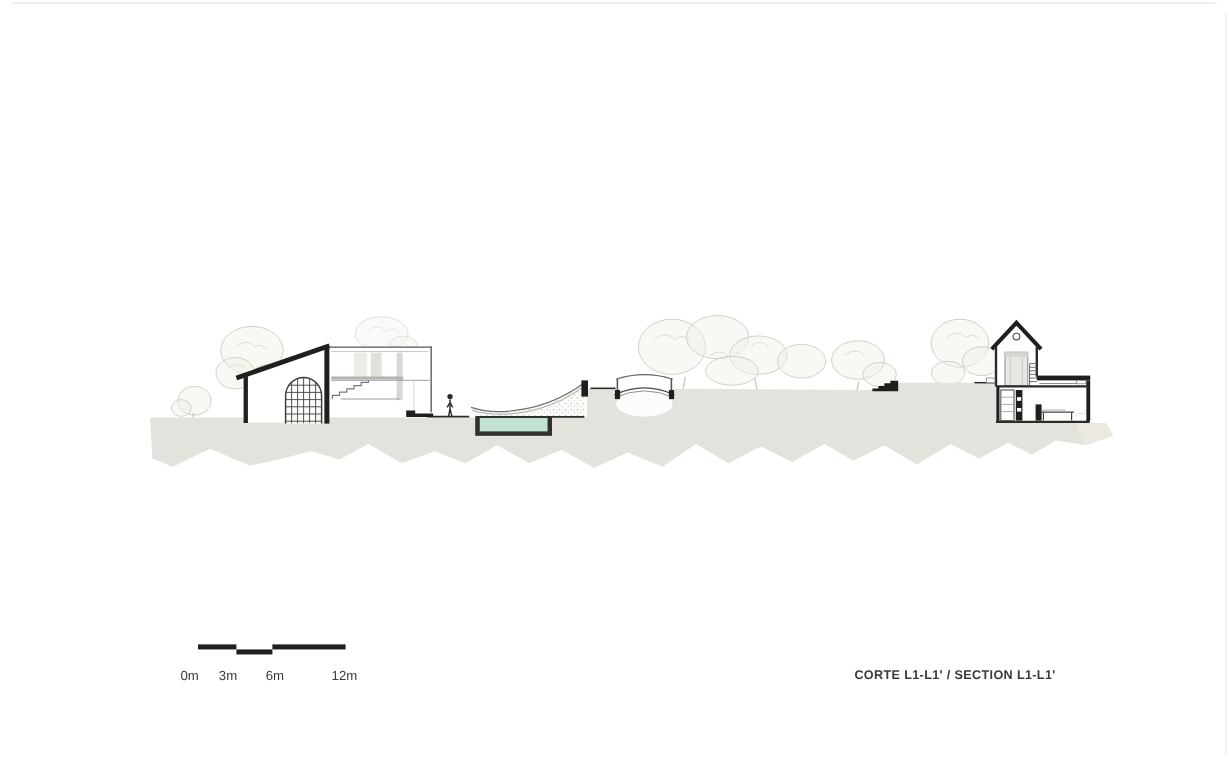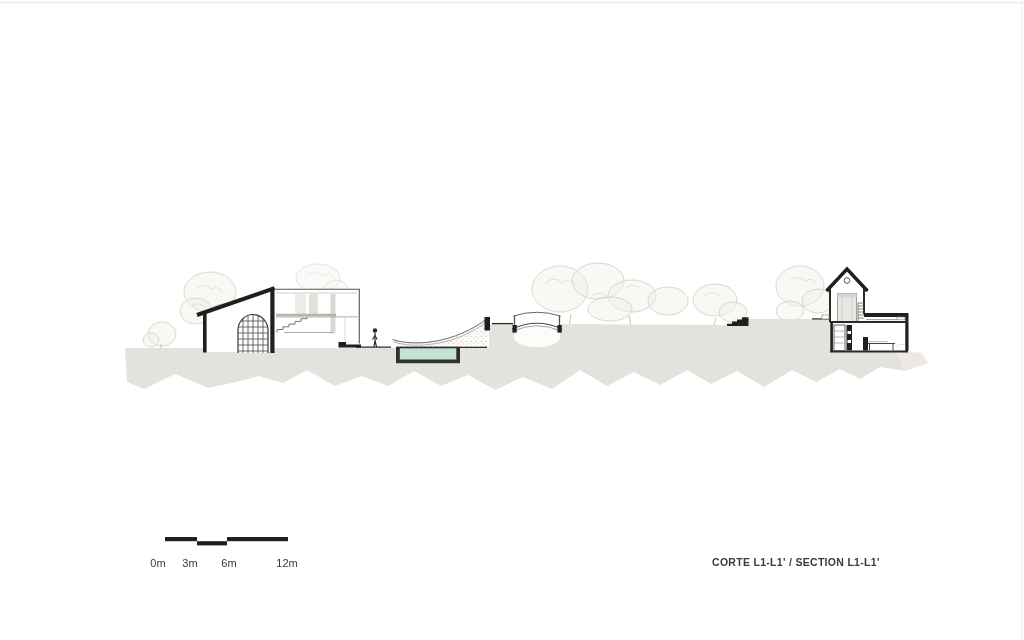--- a/index.html
+++ b/index.html
@@ -1,20 +1,20 @@
 <!DOCTYPE html>
 <html style="--terrain: #e4e2dc; --terrain_light: #edebe5; --water: #c2e3d3; --ink: #1f1f1f; --text: #3a3a3a; --tree: #cfcfc1;"><head>
 <meta charset="utf-8">
 <style>
   :root{
     --terrain:#e4e2dc; --terrain_light:#edebe5; --water:#c2e3d3;
     --ink:#1f1f1f; --text:#3a3a3a; --tree:#cfcfc1;
   }
   html,body{margin:0;padding:0;background:#fff;}
-  .sheet{position:relative;width:1024px;height:640px;background:#fff;overflow:hidden;}
+  .sheet{position:relative;width:1024px;height:640px;background:#fff;overflow:hidden;border-radius:20px;}
   svg{display:block;}
   text{font-family:"Liberation Sans",sans-serif;}
   .lbl{font-size:11px;fill:var(--text,#3a3a3a);}
   .title{font-size:10.5px;font-weight:bold;fill:var(--text,#3a3a3a);letter-spacing:.3px;}
   .c-terrain{fill:var(--terrain,#e4e2dc);}
   .c-terrain-light{fill:var(--terrain_light,#edebe5);}
   .c-water{fill:var(--water,#c2e3d3);}
   .c-ink{fill:var(--ink,#1f1f1f);}
   .tree-blob{fill:#f0f0e9;fill-opacity:.45;stroke:var(--tree,#cfcfc1);stroke-width:.8;}
   .tree-squiggle{fill:none;stroke:#d6d6c8;stroke-width:.7;}

